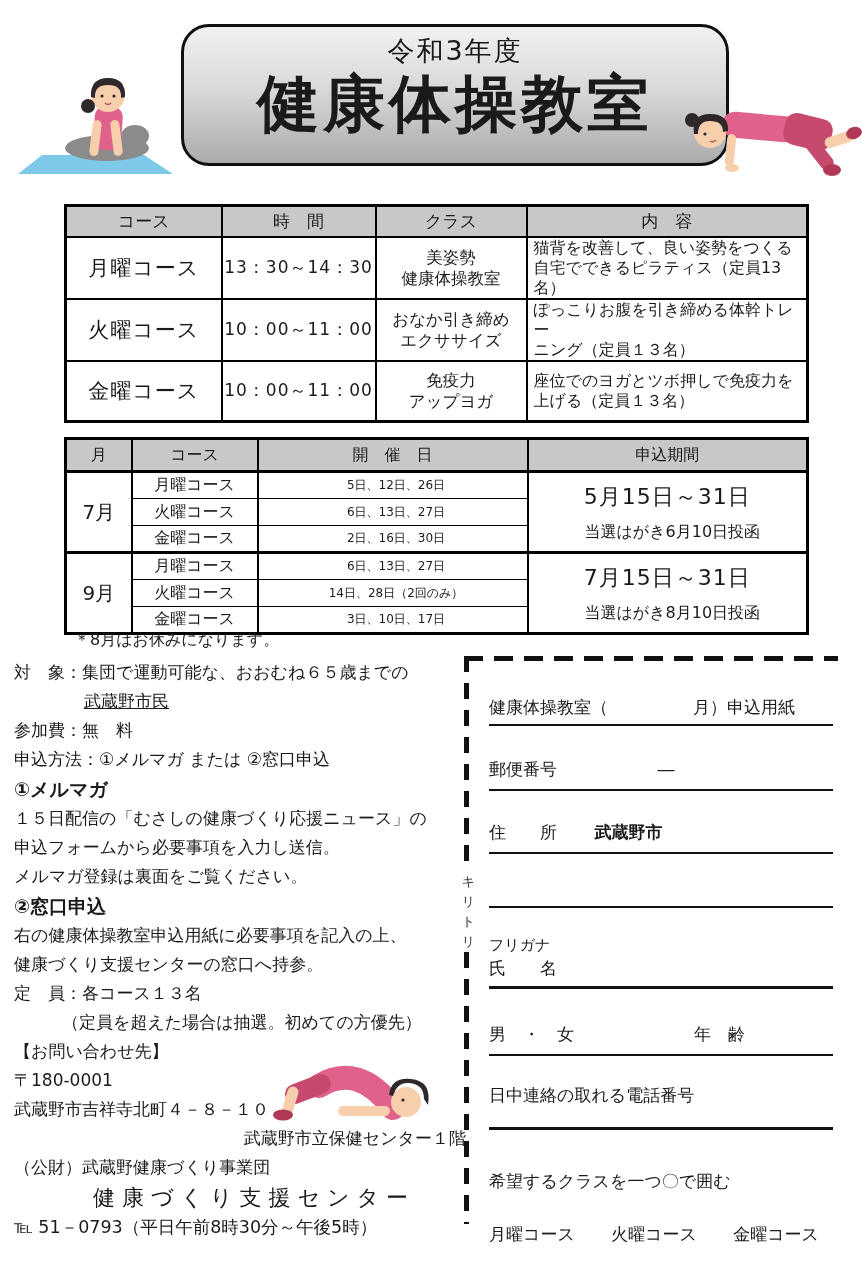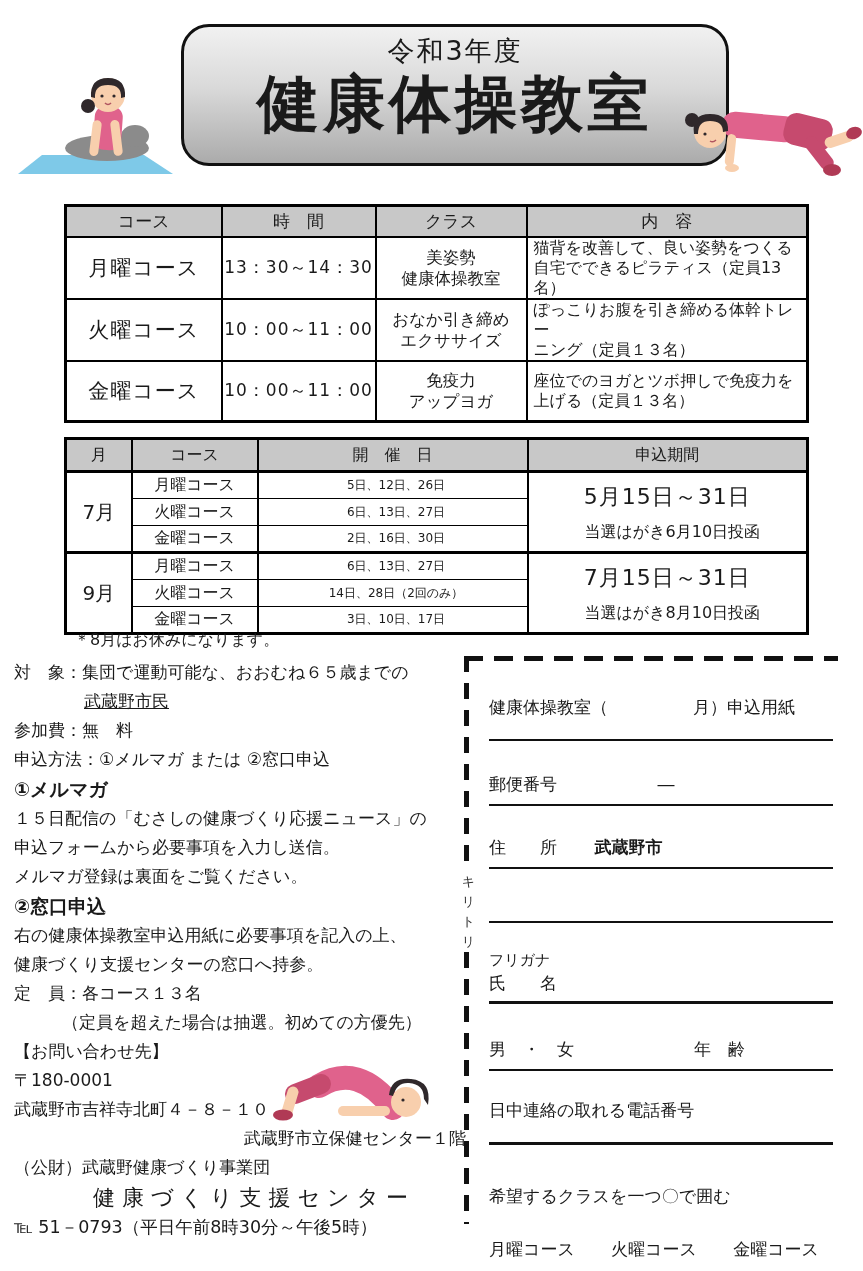--- a/index.html
+++ b/index.html
@@ -61,21 +61,21 @@
           background:repeating-linear-gradient(180deg,#111 0 16px,transparent 16px 27px);}
   .dash-v2{position:absolute;left:464px;top:952px;width:5px;height:272px;
           background:repeating-linear-gradient(180deg,#111 0 16px,transparent 16px 27px);}
   .cut-label{position:absolute;left:455px;top:864px;width:22px;height:86px;
              writing-mode:vertical-rl;text-orientation:upright;
              font-size:13px;letter-spacing:5px;text-align:center;color:#333;}
 
   
   .form{position:absolute;left:489px;top:672px;width:344px;font-size:17px;}
   .f-row{box-sizing:border-box;}
-  .f-title{margin-top:24px;padding-bottom:20px;border-bottom:2px solid #111;}
+  .f-title{margin-top:24px;padding-bottom:5px;border-bottom:2px solid #111;}
   .f-postal{margin-top:32px;padding-bottom:8px;border-bottom:2px solid #111;}
   .f-postal .postal-dash{margin-left:95px;}
   .f-address{margin-top:30px;padding-bottom:8px;border-bottom:2px solid #111;}
   .f-address .addr-value{margin-left:32px;font-weight:bold;}
   .f-blank{margin-top:52px;border-bottom:2px solid #111;height:1px;}
   .f-furigana{margin-top:28px;font-size:15px;}
   .f-name{margin-top:2px;padding-bottom:6px;border-bottom:3px solid #111;}
   .f-gender{margin-top:34px;padding-bottom:8px;border-bottom:2px solid #111;display:flex;}
   .f-gender .age-label{margin-left:120px;}
   .f-phone-label{margin-top:28px;}

